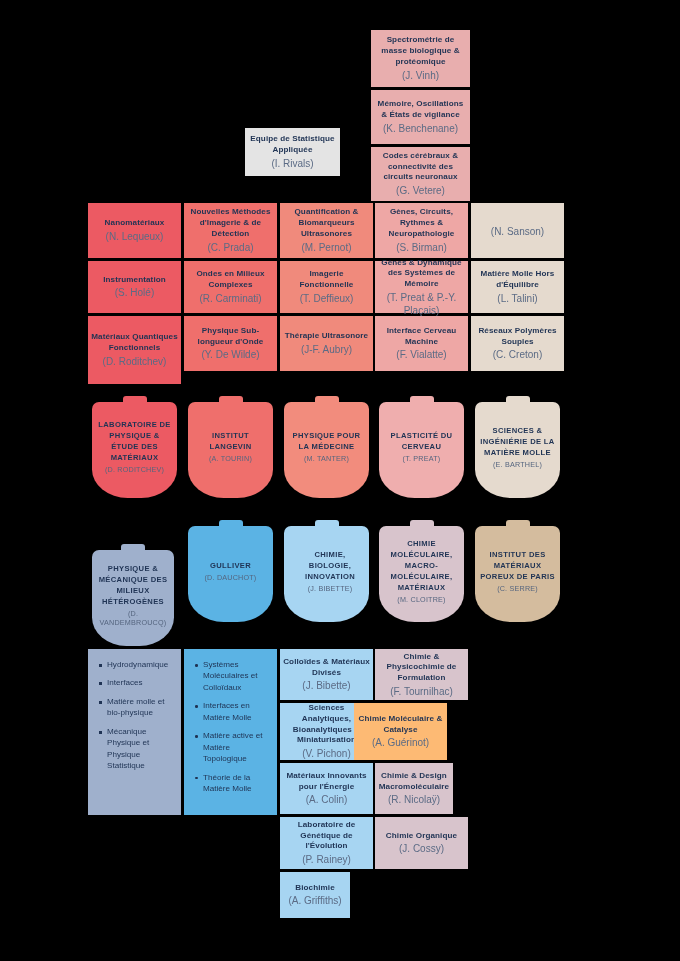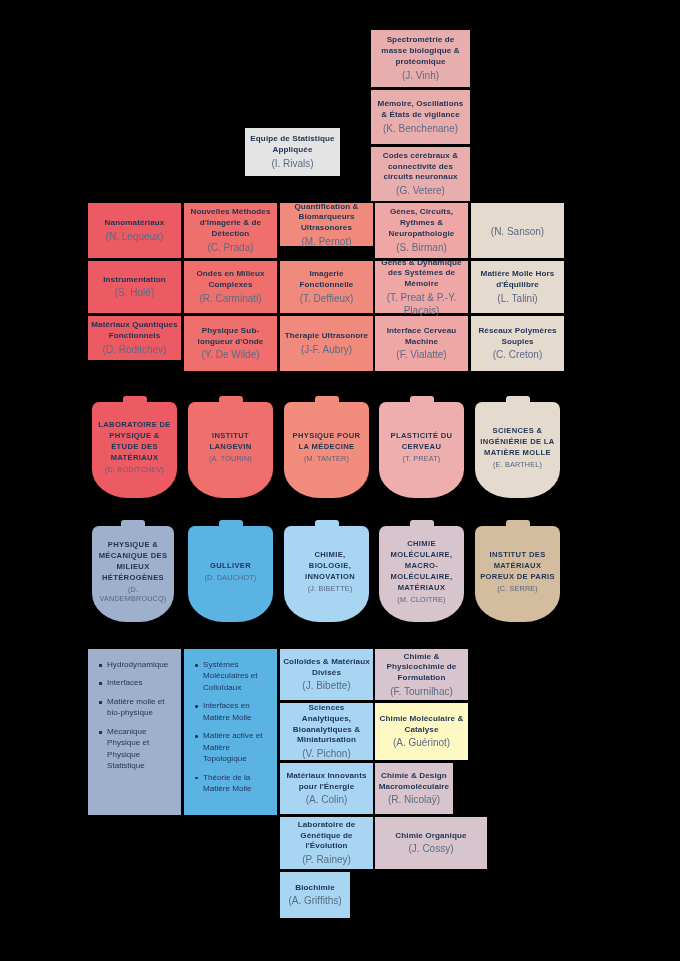--- a/index.html
+++ b/index.html
@@ -57,37 +57,37 @@
       <div class="sub">(G. Vetere)</div>
     </div>
     <div class="box" style="left: 88px; top: 203px; width: 93px; height: 55px; background: rgb(236, 90, 99);">
       <div class="ttl">Nanomatériaux</div>
       <div class="sub">(N. Lequeux)</div>
     </div>
     <div class="box" style="left: 88px; top: 261px; width: 93px; height: 52px; background: rgb(236, 90, 99);">
       <div class="ttl">Instrumentation</div>
       <div class="sub">(S. Holé)</div>
     </div>
-    <div class="box" style="left: 88px; top: 316px; width: 93px; height: 44px; background: rgb(236, 90, 99); justify-content: center;">
+    <div class="box" style="left: 88px; top: 316px; width: 93px; height: 68px; background: rgb(236, 90, 99); justify-content: center;">
       <div class="ttl">Matériaux Quantiques Fonctionnels</div>
       <div class="sub">(D. Roditchev)</div>
     </div>
     <div class="box" style="left: 184px; top: 203px; width: 93px; height: 55px; background: rgb(239, 111, 108);">
       <div class="ttl">Nouvelles Méthodes d'Imagerie &amp; de Détection</div>
       <div class="sub">(C. Prada)</div>
     </div>
     <div class="box" style="left: 184px; top: 261px; width: 93px; height: 52px; background: rgb(239, 111, 108);">
       <div class="ttl">Ondes en Milieux Complexes</div>
       <div class="sub">(R. Carminati)</div>
     </div>
     <div class="box" style="left: 184px; top: 316px; width: 93px; height: 55px; background: rgb(239, 111, 108);">
       <div class="ttl">Physique Sub-longueur d'Onde</div>
       <div class="sub">(Y. De Wilde)</div>
     </div>
-    <div class="box" style="left: 280px; top: 203px; width: 93px; height: 43px; background: rgb(240, 138, 124);">
+    <div class="box" style="left: 280px; top: 203px; width: 93px; height: 55px; background: rgb(240, 138, 124);">
       <div class="ttl">Quantification &amp; Biomarqueurs Ultrasonores</div>
       <div class="sub">(M. Pernot)</div>
     </div>
     <div class="box" style="left: 280px; top: 261px; width: 93px; height: 52px; background: rgb(240, 138, 124);">
       <div class="ttl">Imagerie Fonctionnelle</div>
       <div class="sub">(T. Deffieux)</div>
     </div>
     <div class="box" style="left: 280px; top: 316px; width: 93px; height: 55px; background: rgb(240, 138, 124);">
       <div class="ttl">Thérapie Ultrasonore</div>
       <div class="sub">(J-F. Aubry)</div>
@@ -148,21 +148,21 @@
       </div>
     </div>
     <div class="shield" style="left: 475px; top: 396px; width: 85px; height: 102px;">
       <div class="tab" style="background: rgb(229, 218, 206);"></div>
       <div class="body" style="background: rgb(229, 218, 206);"></div>
       <div class="txt">
         <div class="stitle">SCIENCES &amp; INGÉNIÉRIE DE LA MATIÈRE MOLLE</div>
         <div class="ssub">(E. BARTHEL)</div>
       </div>
     </div>
-    <div class="shield" style="left: 92px; top: 520px; width: 82px; height: 102px;">
+    <div class="shield" style="left: 92px; top: 544px; width: 82px; height: 102px;">
       <div class="tab" style="background: rgb(159, 176, 204);"></div>
       <div class="body" style="background: rgb(159, 176, 204);"></div>
       <div class="txt">
         <div class="stitle">PHYSIQUE &amp; MÉCANIQUE DES MILIEUX HÉTÉROGÈNES</div>
         <div class="ssub">(D. VANDEMBROUCQ)</div>
       </div>
     </div>
     <div class="shield" style="left: 188px; top: 520px; width: 85px; height: 102px;">
       <div class="tab" style="background: rgb(91, 179, 228);"></div>
       <div class="body" style="background: rgb(91, 179, 228);"></div>
@@ -228,25 +228,25 @@
       <div class="sub">(P. Rainey)</div>
     </div>
     <div class="box" style="left: 280px; top: 872px; width: 70px; height: 46px; background: rgb(167, 213, 242);">
       <div class="ttl">Biochimie</div>
       <div class="sub">(A. Griffiths)</div>
     </div>
     <div class="box" style="left: 375px; top: 649px; width: 93px; height: 51px; background: rgb(216, 196, 204);">
       <div class="ttl">Chimie &amp; Physicochimie de Formulation</div>
       <div class="sub">(F. Tournilhac)</div>
     </div>
-    <div class="box" style="left: 375px; top: 703px; width: 93px; height: 57px; background: #fef9c3;">
+    <div class="box" style="left: 354px; top: 703px; width: 93px; height: 57px; background: #fdba74;">
       <div class="ttl">Chimie Moléculaire &amp; Catalyse</div>
       <div class="sub">(A. Guérinot)</div>
     </div>
     <div class="box" style="left: 375px; top: 763px; width: 78px; height: 51px; background: rgb(216, 196, 204);">
       <div class="ttl">Chimie &amp; Design Macromoléculaire</div>
       <div class="sub">(R. Nicolaÿ)</div>
     </div>
-    <div class="box" style="left: 375px; top: 817px; width: 112px; height: 52px; background: rgb(216, 196, 204);">
+    <div class="box" style="left: 375px; top: 817px; width: 93px; height: 52px; background: rgb(216, 196, 204);">
       <div class="ttl">Chimie Organique</div>
       <div class="sub">(J. Cossy)</div>
     </div>
   </div>
 
 </body></html>

